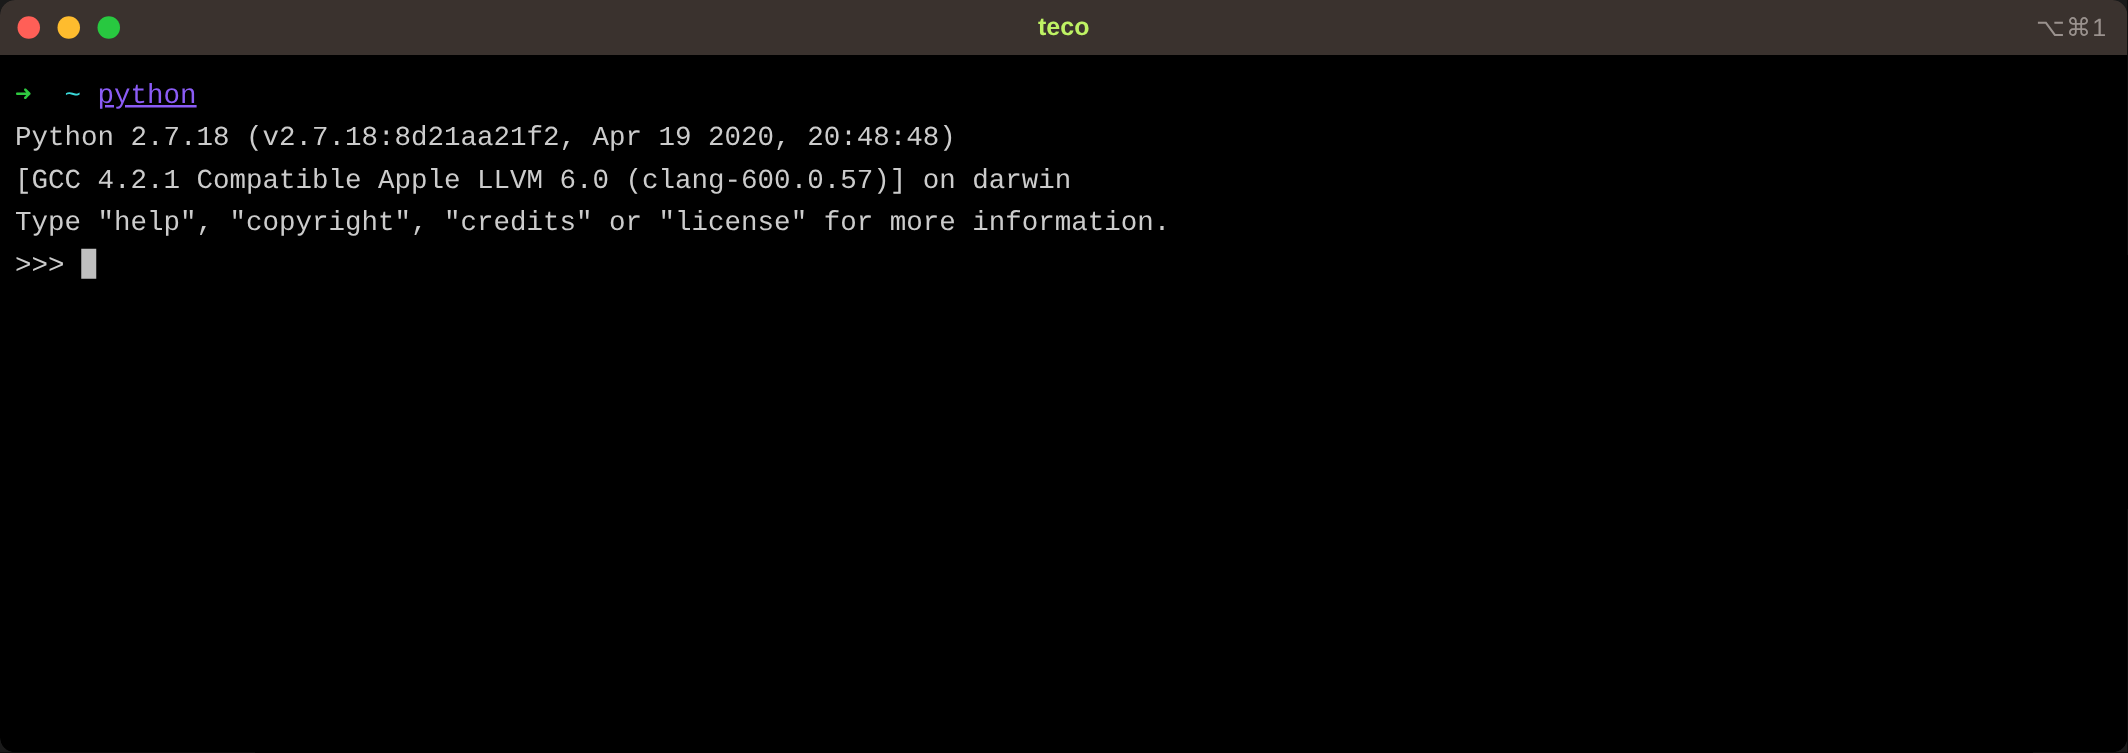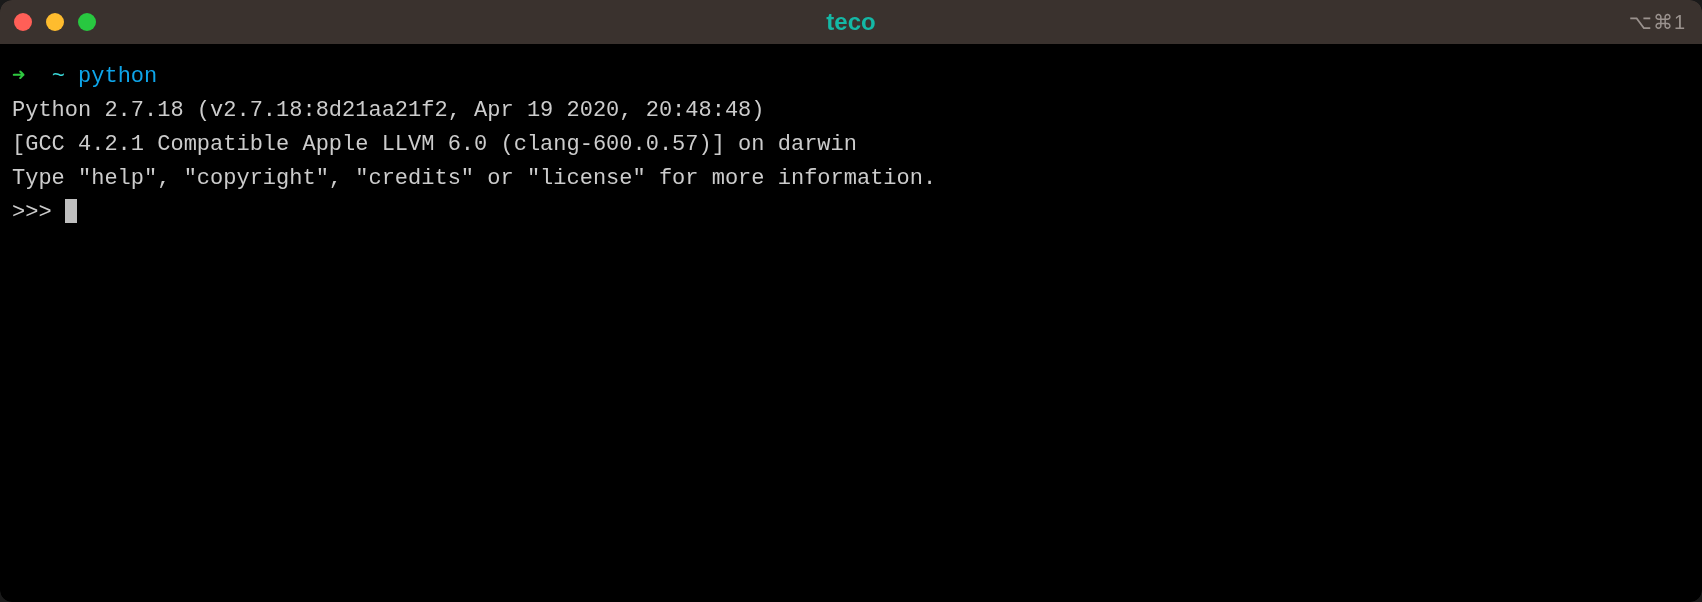--- a/index.html
+++ b/index.html
@@ -43,23 +43,23 @@
       height: 18px;
       border-radius: 50%;
     }
     .tl-close { background: #ff5f57; }
     .tl-min { background: #febc2e; }
     .tl-max { background: #28c840; }
     .title {
       position: absolute;
       left: 50%;
       transform: translateX(-50%);
-      color: #14b8a6;
+      color: #bef264;
       font-family: -apple-system, "Helvetica Neue", Arial, sans-serif;
-      font-size: 24px;
+      font-size: 20px;
       font-weight: 600;
     }
     .titlebar-right {
       position: absolute;
       right: 16px;
       color: #9a928e;
       font-family: -apple-system, "Helvetica Neue", Arial, sans-serif;
       font-size: 20px;
       letter-spacing: 1px;
     }
@@ -71,21 +71,22 @@
       line-height: 1.55;
       white-space: pre;
     }
     .prompt-arrow {
       color: #2fc940;
     }
     .prompt-tilde {
       color: #3ad9d9;
     }
     .prompt-cmd {
-      color: #0ea5e9;
+      color: #8b5cf6;
+      text-decoration: underline;
     }
     .repl-prompt {
       color: #cccccc;
     }
     .cursor {
       display: inline-block;
       width: 12px;
       height: 24px;
       background: #bfbfbf;
       vertical-align: text-bottom;

